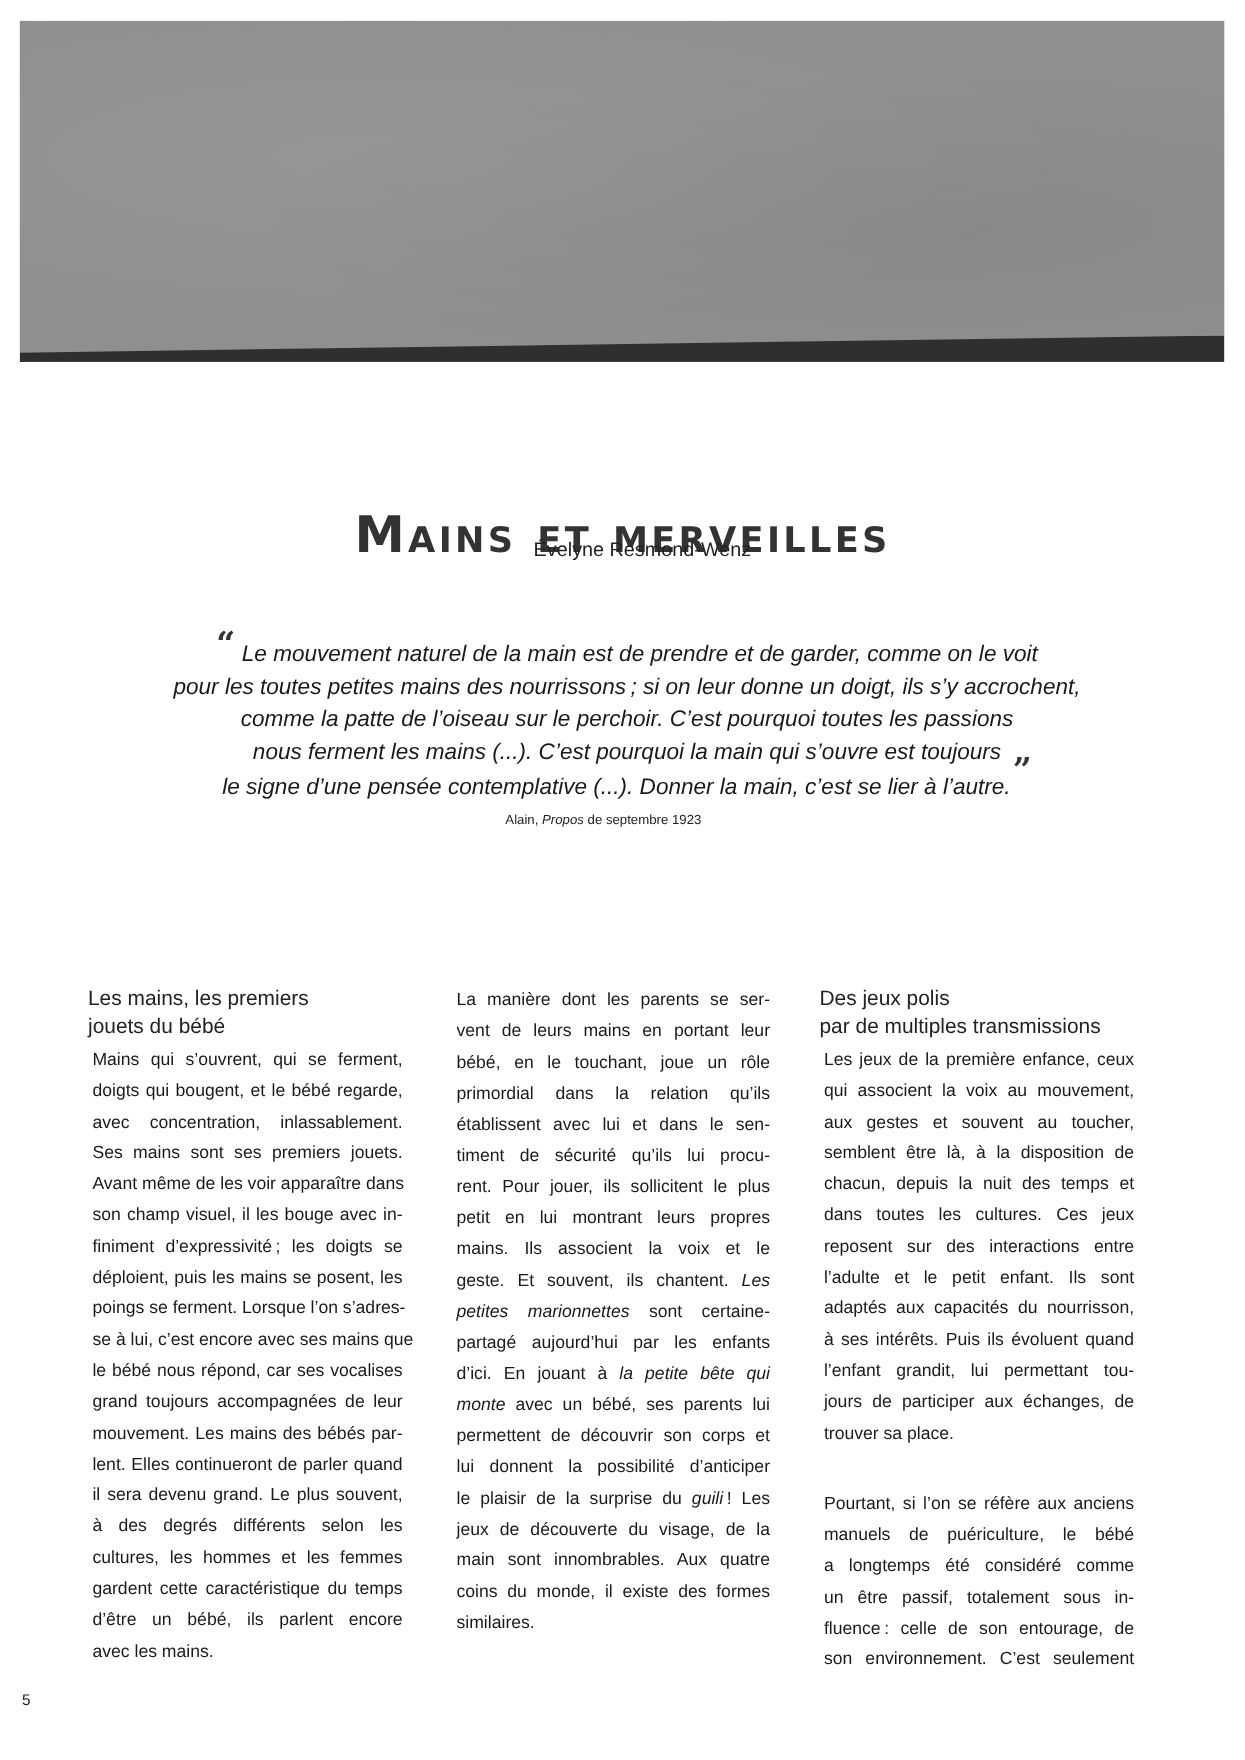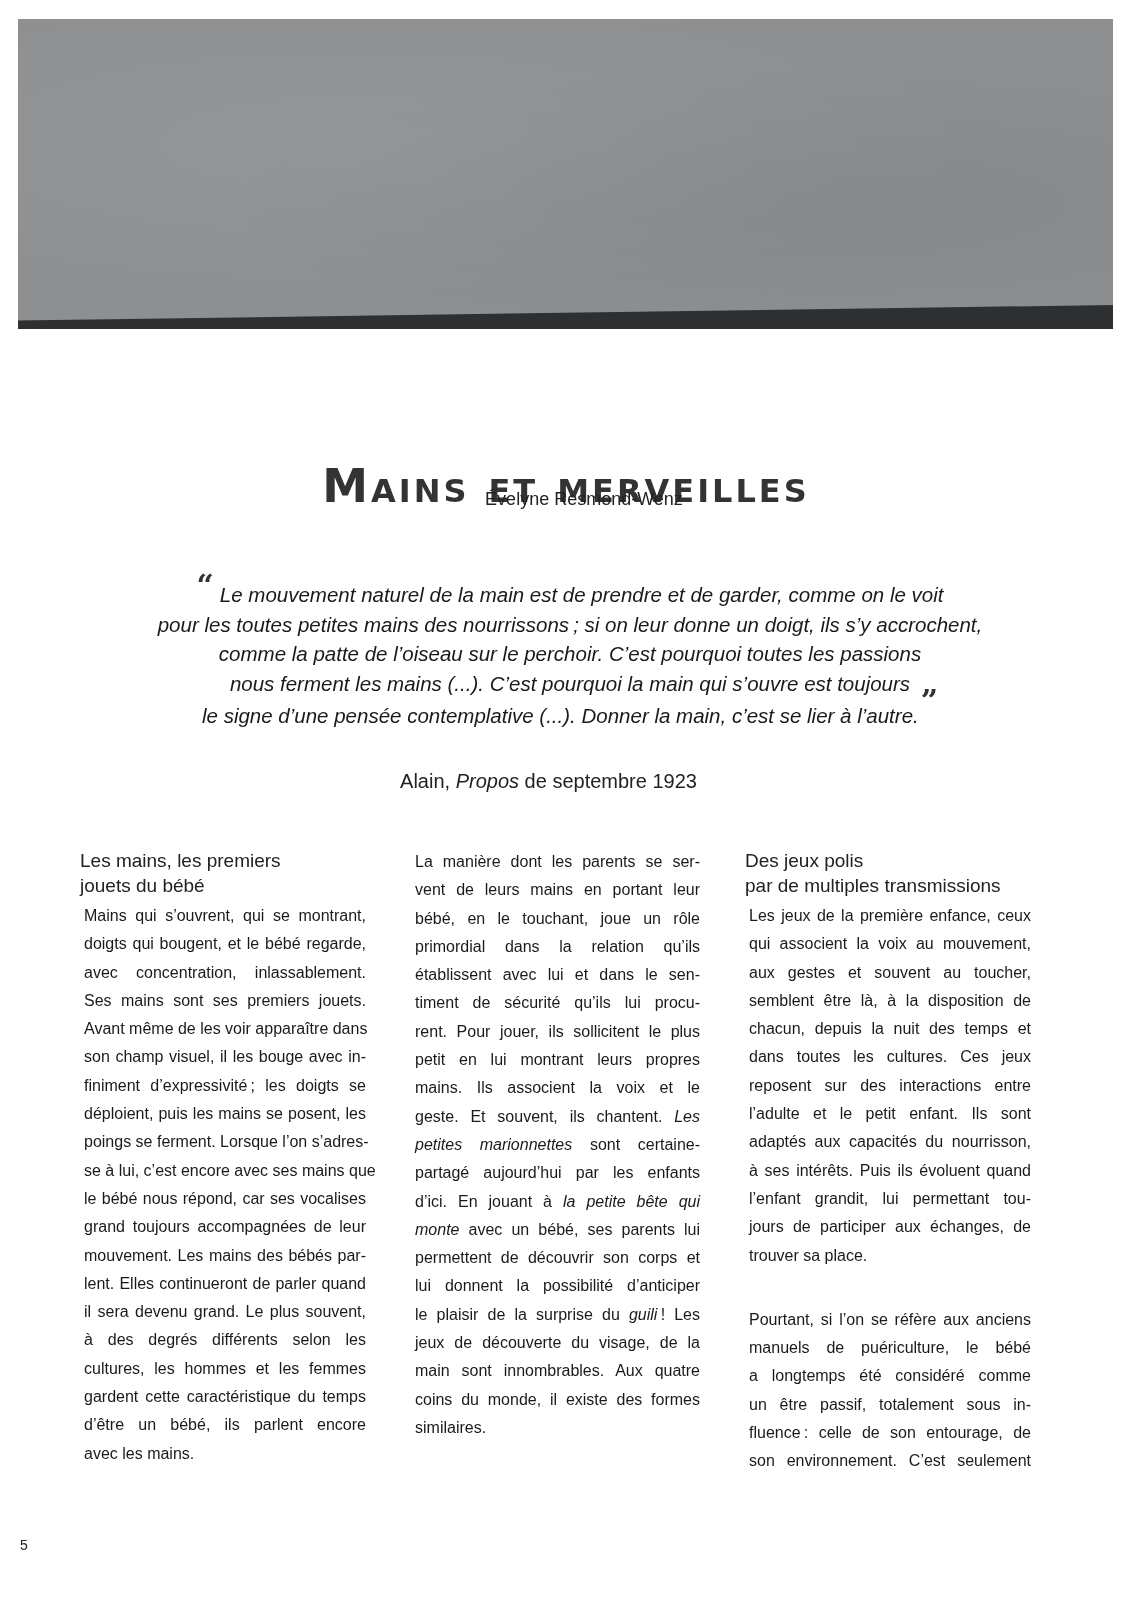--- a/index.html
+++ b/index.html
@@ -40,25 +40,25 @@
     }
     .quote .line { display:block; white-space:nowrap; }
     .qmark {
       font-family:"DejaVu Serif", serif; font-style:normal; font-weight:bold;
       font-size:30px; color:#333; position:relative;
     }
     .qmark.open { top:-6px; margin-right:6px; }
     .qmark.close { top:-12px; margin-left:2px; }
     .citation {
       position:absolute; left:0; width:1077px; top:738px; text-align:center;
-      font-family:"Liberation Sans", sans-serif; font-size:20px; color:#222;
-      padding-left:20px; box-sizing:border-box;margin-top:32px;
+      font-family:"Liberation Sans", sans-serif; font-size:12px; color:#222;
+      padding-left:20px; box-sizing:border-box;
     }
     .col {
-      position:absolute; top:848px; width:290px;
+      position:absolute; top:896px; width:290px;
       font-family:"Liberation Sans", sans-serif; color:#1a1a1a;
     }
     .col1 { left:80px; }
     .col2 { left:411px; width:293px; }
     .col3 { left:745px; width:290px; }
     .heading {
       font-size:19px; line-height:25px; color:#222; margin:0 0 4px 0;
       font-weight:normal;
     }
     .heading .hl { display:block; white-space:nowrap; }
@@ -94,21 +94,21 @@
 </div>
 
 <div class="citation"><span>Alain, </span><em>Propos</em><span> de septembre 1923</span></div>
 
 <div class="col col1">
   <h2 class="heading">
     <span class="hl">Les mains, les premiers</span>
     <span class="hl">jouets du bébé</span>
   </h2>
   <p class="body">
-    <span class="l">Mains qui s’ouvrent, qui se montrant,</span>
+    <span class="l">Mains qui s’ouvrent, qui se ferment,</span>
     <span class="l">doigts qui bougent, et le bébé regarde,</span>
     <span class="l">avec concentration, inlassablement.</span>
     <span class="l">Ses mains sont ses premiers jouets.</span>
     <span class="l">Avant même de les voir apparaître dans</span>
     <span class="l">son champ visuel, il les bouge avec in-</span>
     <span class="l">finiment d’expressivité ; les doigts se</span>
     <span class="l">déploient, puis les mains se posent, les</span>
     <span class="l">poings se ferment. Lorsque l’on s’adres-</span>
     <span class="l">se à lui, c’est encore avec ses mains que</span>
     <span class="l">le bébé nous répond, car ses vocalises</span>

